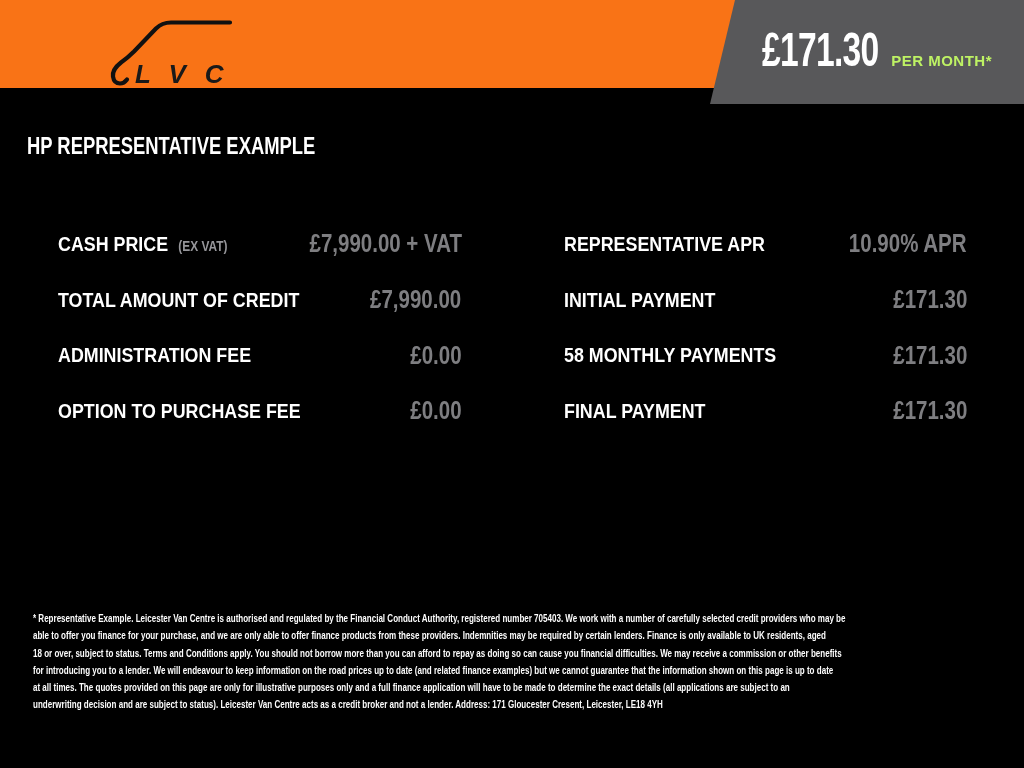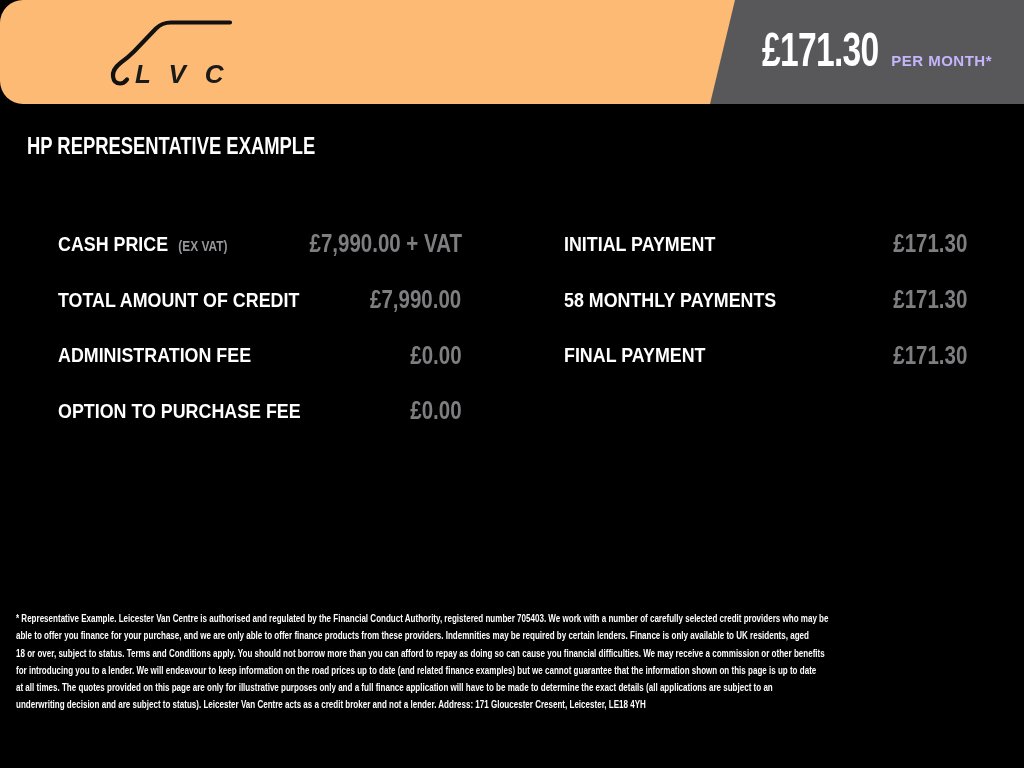--- a/index.html
+++ b/index.html
@@ -8,23 +8,22 @@
     position: relative;
     width: 1024px; height: 768px;
     background: #000000;
     overflow: hidden;
     font-family: "Liberation Sans", sans-serif;
   }
 
   
   .header-band {
     position: absolute; top: 0; left: 0;
-    width: 1024px; height: 104px;
-    background: #fdba74;
-    border-radius: 23px;
+    width: 1024px; height: 88px;
+    background: #f97316;
   }
   .logo {
     position: absolute; left: 107px; top: 14px;
     width: 130px; height: 78px;
   }
 
   
   .price-banner {
     position: absolute; top: 0; right: 0;
     width: 314px; height: 104px;
@@ -35,21 +34,21 @@
     position: absolute; right: 32px; top: 22px;
     display: flex; align-items: baseline; gap: 13px;
     white-space: nowrap;
   }
   .banner-amount {
     color: #ffffff; font-weight: 700; font-size: 48px;
     transform: scaleX(0.70); transform-origin: 100% 50%;
     display: inline-block; letter-spacing: -1px;
   }
   .banner-period {
-    color: #c4b5fd; font-weight: 700; font-size: 15px;
+    color: #bef264; font-weight: 700; font-size: 15px;
     letter-spacing: 0.5px; display: inline-block;
   }
 
   
   .page-title {
     position: absolute; left: 27px; top: 133px;
     color: #ffffff; font-weight: 700; font-size: 23px;
     white-space: nowrap;
     transform: scaleX(0.80); transform-origin: 0 50%;
   }
@@ -80,21 +79,21 @@
   }
   .row-note:empty { display: none; }
   .row-value {
     color: #7e7e81; font-weight: 700; font-size: 25px;
     white-space: nowrap; text-align: right;
     transform: scaleX(0.82); transform-origin: 100% 50%;
   }
 
   
   .fineprint {
-    position: absolute; left: 16px; top: 610px;
+    position: absolute; left: 33px; top: 610px;
     width: 990px;
   }
   .fineprint-line {
     color: #fdfdfd; font-weight: 700; font-size: 11px;
     line-height: 17.3px; white-space: nowrap;
     transform: scaleX(0.73); transform-origin: 0 50%;
   }
 </style>
 </head>
 <body>
@@ -141,20 +140,26 @@
       <span class="row-label">
         <span>OPTION TO PURCHASE FEE</span>
       </span>
       <span class="row-value">£0.00</span>
     </div>
   </div>
 
   <div class="finance-col">
     <div class="finance-row">
       <span class="row-label">
+        <span>REPRESENTATIVE APR</span>
+      </span>
+      <span class="row-value">10.90% APR</span>
+    </div>
+    <div class="finance-row">
+      <span class="row-label">
         <span>INITIAL PAYMENT</span>
       </span>
       <span class="row-value">£171.30</span>
     </div>
     <div class="finance-row">
       <span class="row-label">
         <span>58 MONTHLY PAYMENTS</span>
       </span>
       <span class="row-value">£171.30</span>
     </div>

